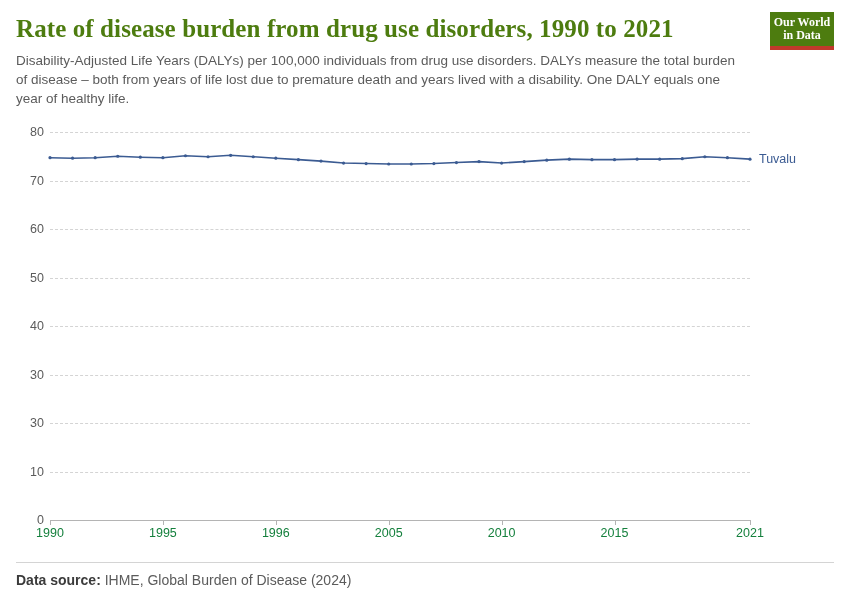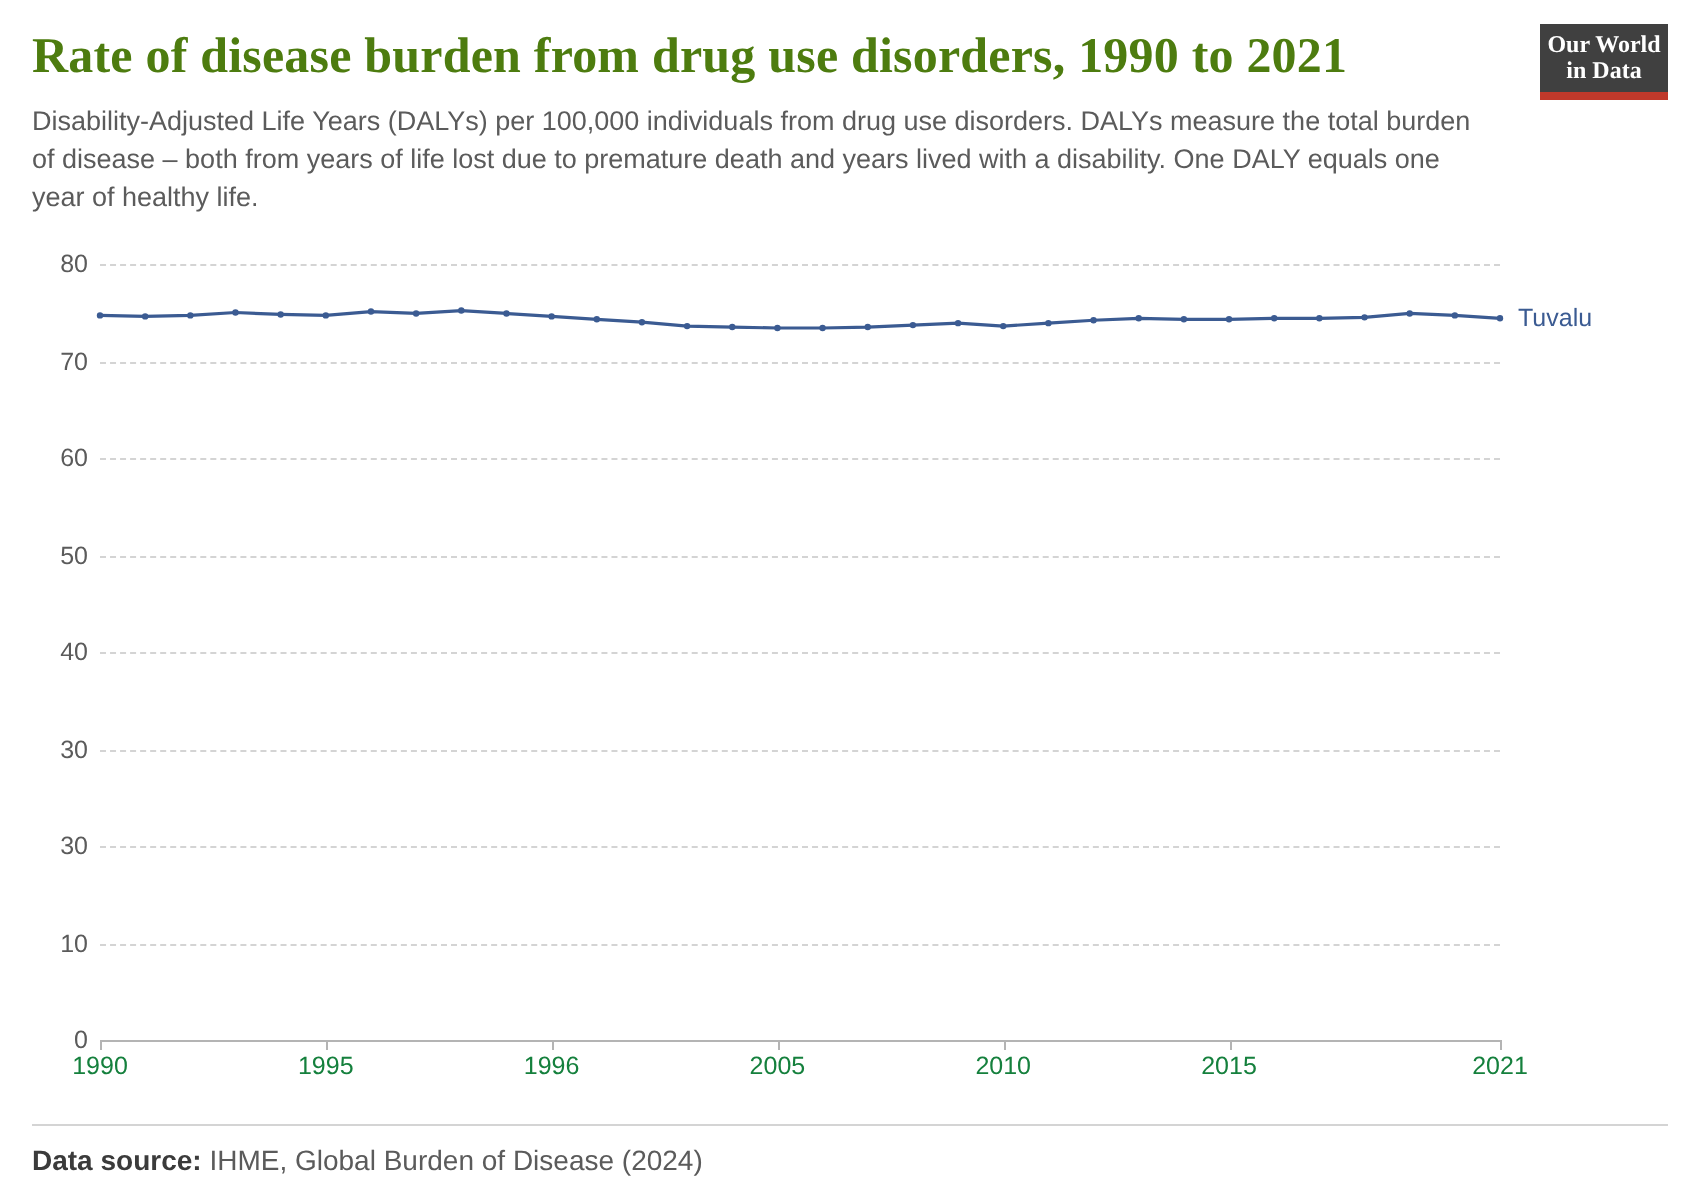--- a/index.html
+++ b/index.html
@@ -41,21 +41,21 @@
     color: #5b5b5b;
     margin: 7px 0 0 0;
     max-width: 720px;
   }
   .owid-logo {
     position: absolute;
     top: 12px;
     right: 0;
     width: 64px;
     height: 38px;
-    background: #404040;
+    background: #4d7c0f;
     color: #ffffff;
     font-family: "Liberation Serif", serif;
     font-weight: 700;
     font-size: 12px;
     line-height: 13px;
     text-align: center;
     padding-top: 4px;
     box-sizing: border-box;
     border-bottom: 4px solid #c0392b;
   }

